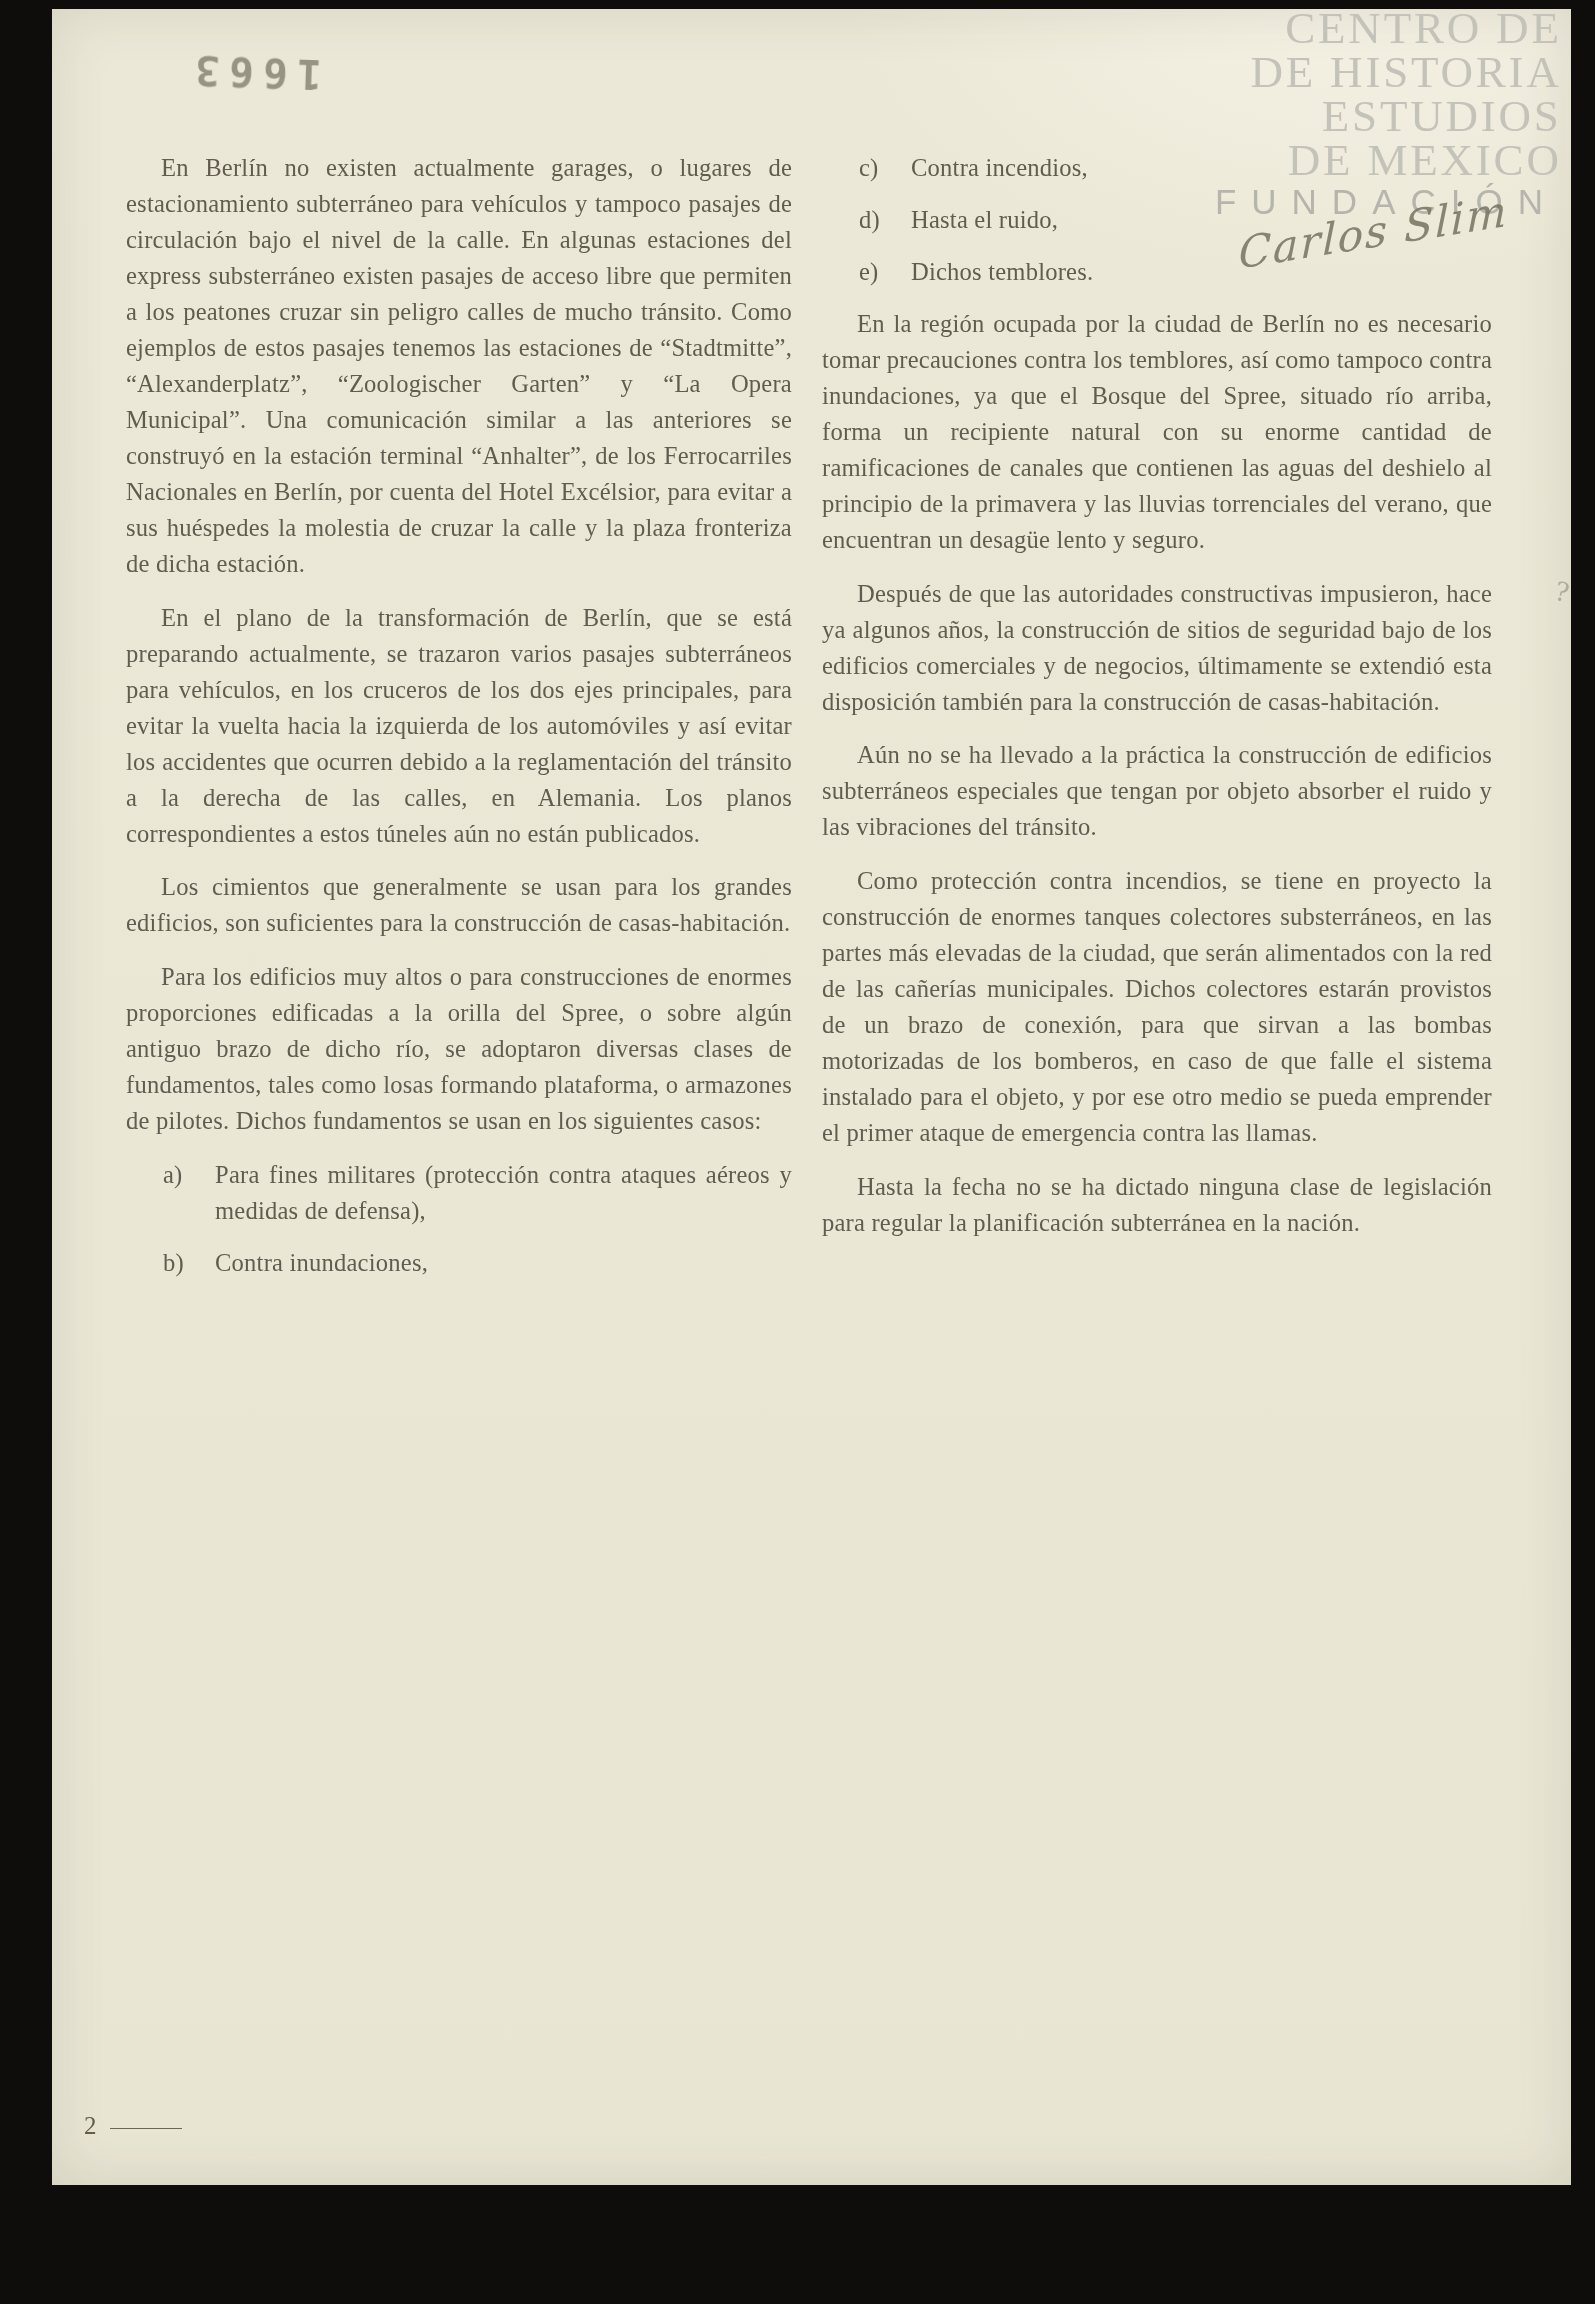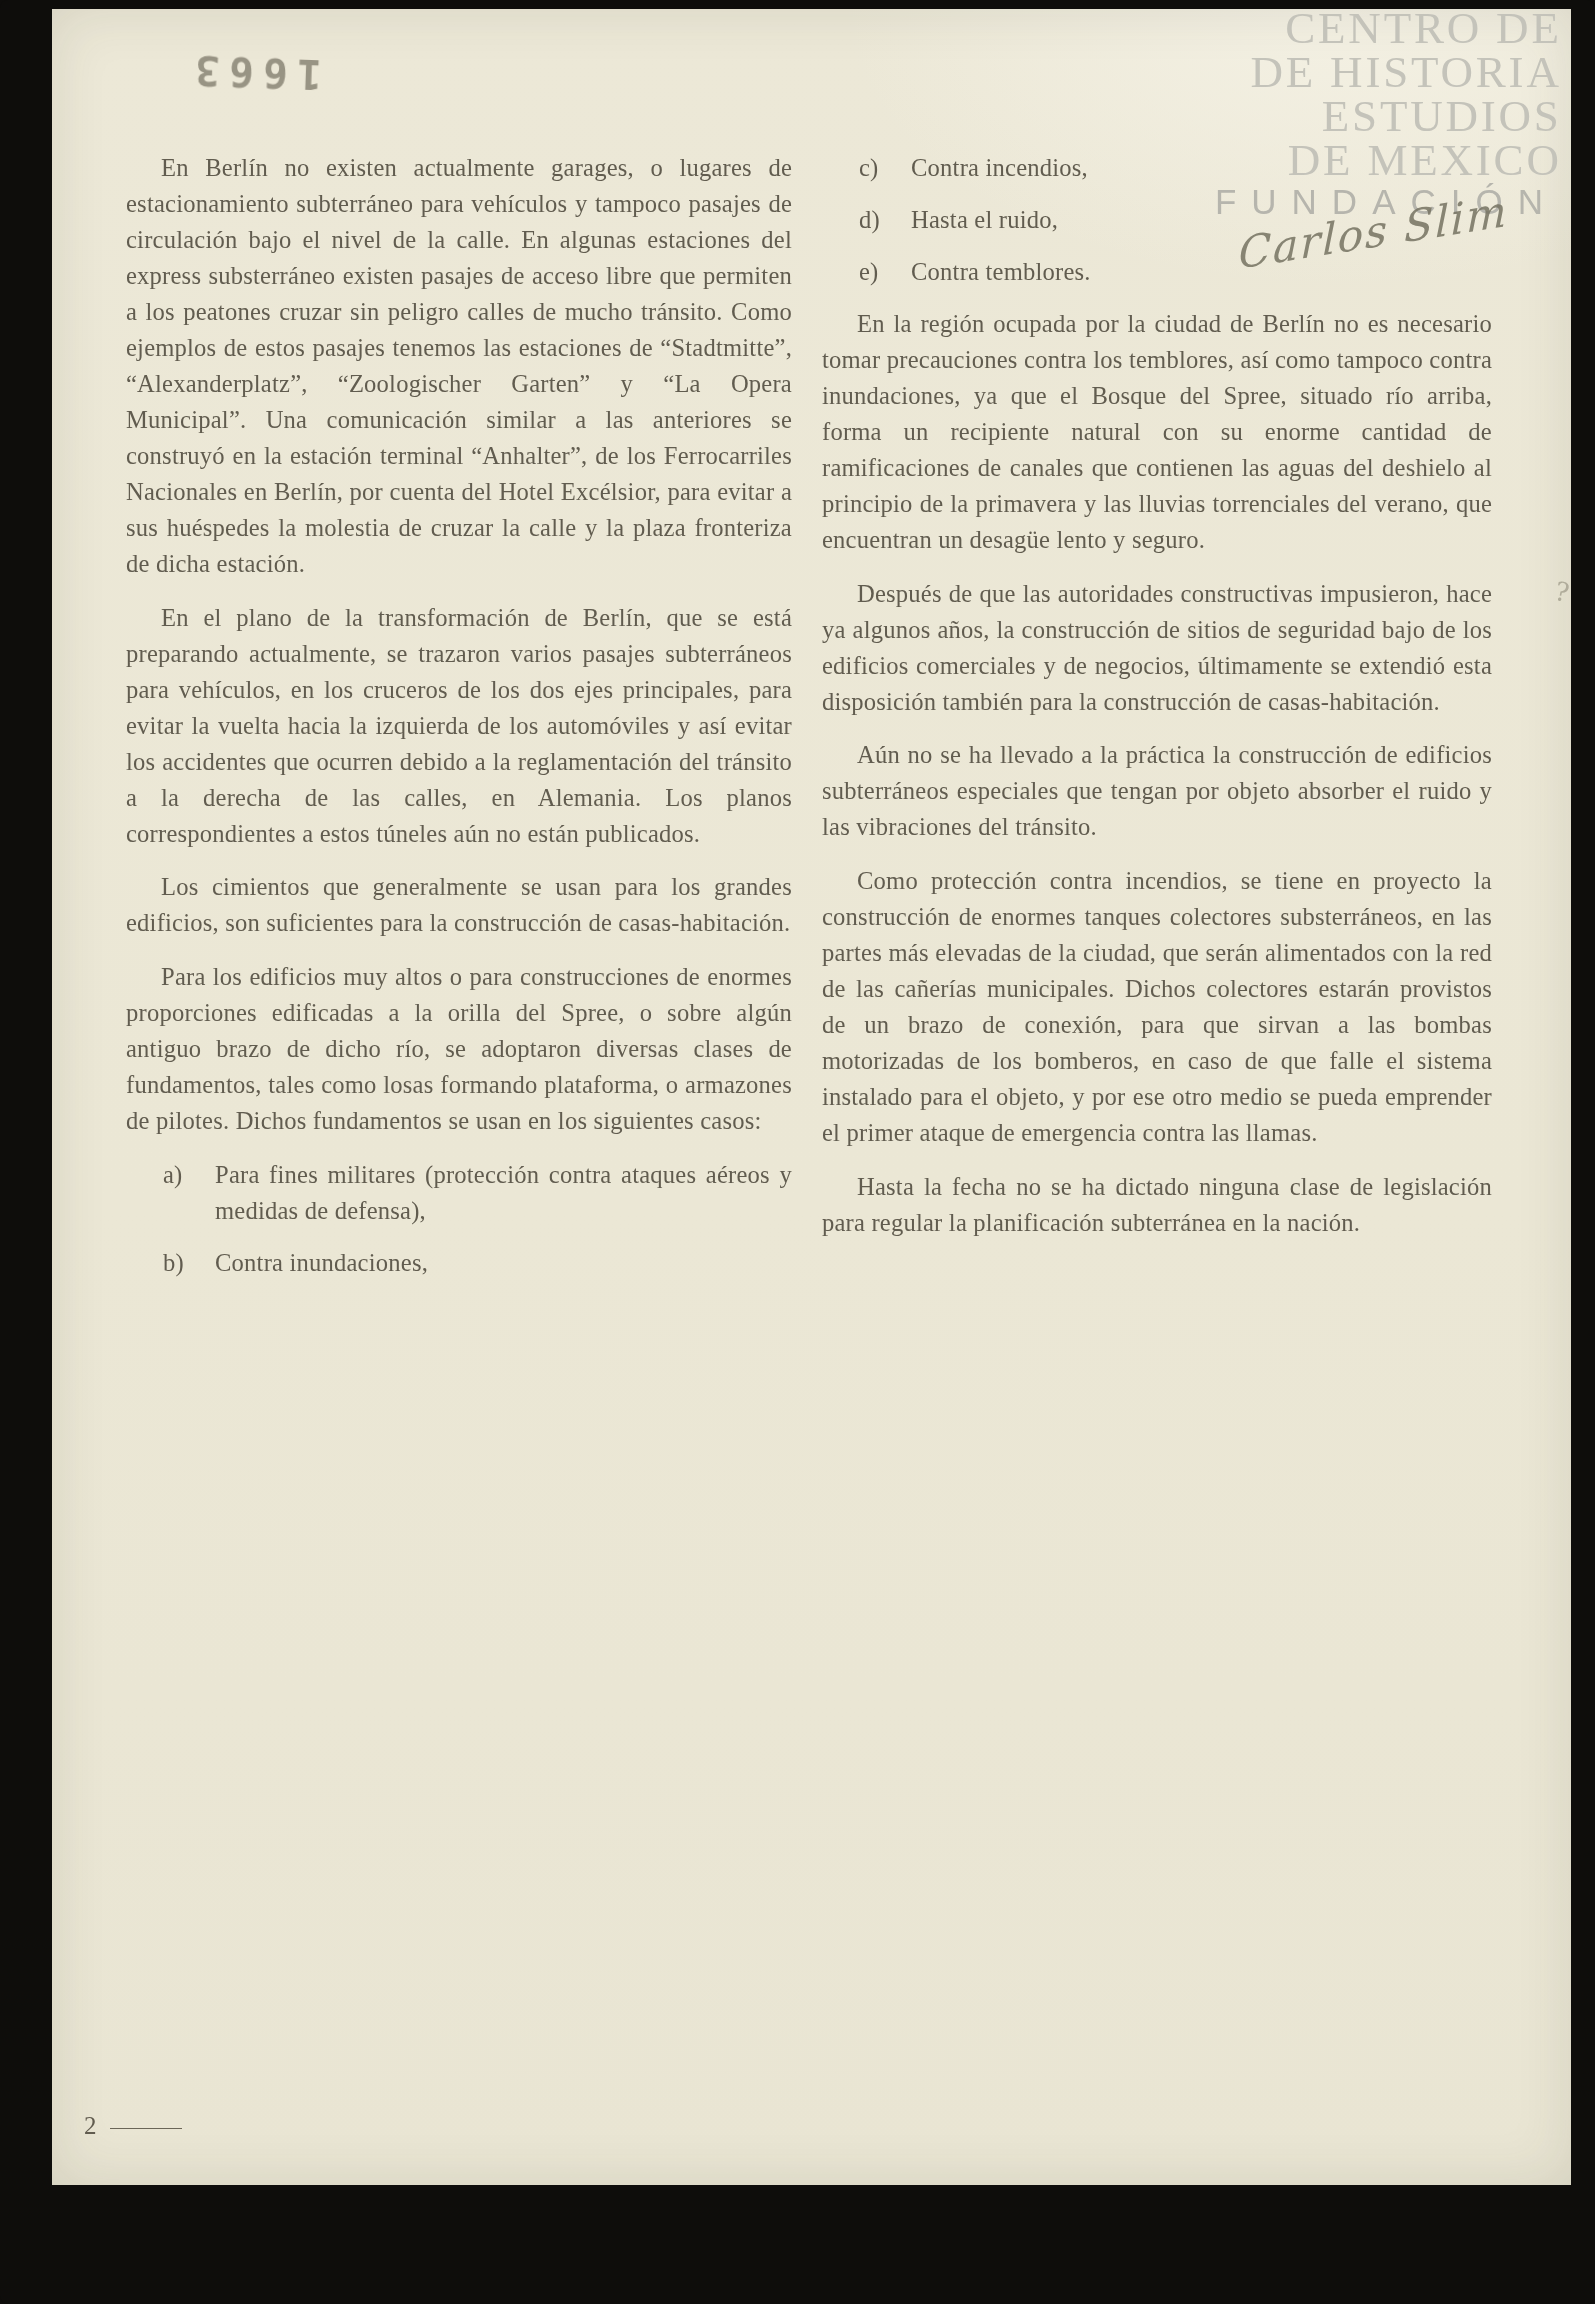--- a/index.html
+++ b/index.html
@@ -176,21 +176,21 @@
       <div class="li">
         <span class="marker">c)</span>
         <span class="li-text">Contra incendios,</span>
       </div>
       <div class="li">
         <span class="marker">d)</span>
         <span class="li-text">Hasta el ruido,</span>
       </div>
       <div class="li">
         <span class="marker">e)</span>
-        <span class="li-text">Contra temblores.</span>
+        <span class="li-text">Dichos temblores.</span>
       </div>
 
       <p>En la región ocupada por la ciudad de Berlín no es necesario tomar precauciones contra los temblores, así como tampoco contra inundaciones, ya que el Bosque del Spree, situado río arriba, forma un recipiente natural con su enorme cantidad de ramificaciones de canales que contienen las aguas del deshielo al principio de la primavera y las lluvias torrenciales del verano, que encuentran un desagüe lento y seguro.</p>
       <p>Después de que las autoridades constructivas impusieron, hace ya algunos años, la construcción de sitios de seguridad bajo de los edificios comerciales y de negocios, últimamente se extendió esta disposición también para la construcción de casas-habitación.</p>
       <p>Aún no se ha llevado a la práctica la construcción de edificios subterráneos especiales que tengan por objeto absorber el ruido y las vibraciones del tránsito.</p>
       <p>Como protección contra incendios, se tiene en proyecto la construcción de enormes tanques colectores substerráneos, en las partes más elevadas de la ciudad, que serán alimentados con la red de las cañerías municipales. Dichos colectores estarán provistos de un brazo de conexión, para que sirvan a las bombas motorizadas de los bomberos, en caso de que falle el sistema instalado para el objeto, y por ese otro medio se pueda emprender el primer ataque de emergencia contra las llamas.</p>
       <p>Hasta la fecha no se ha dictado ninguna clase de legislación para regular la planificación subterránea en la nación.</p>
     </div>
 
     <div class="page-number">

